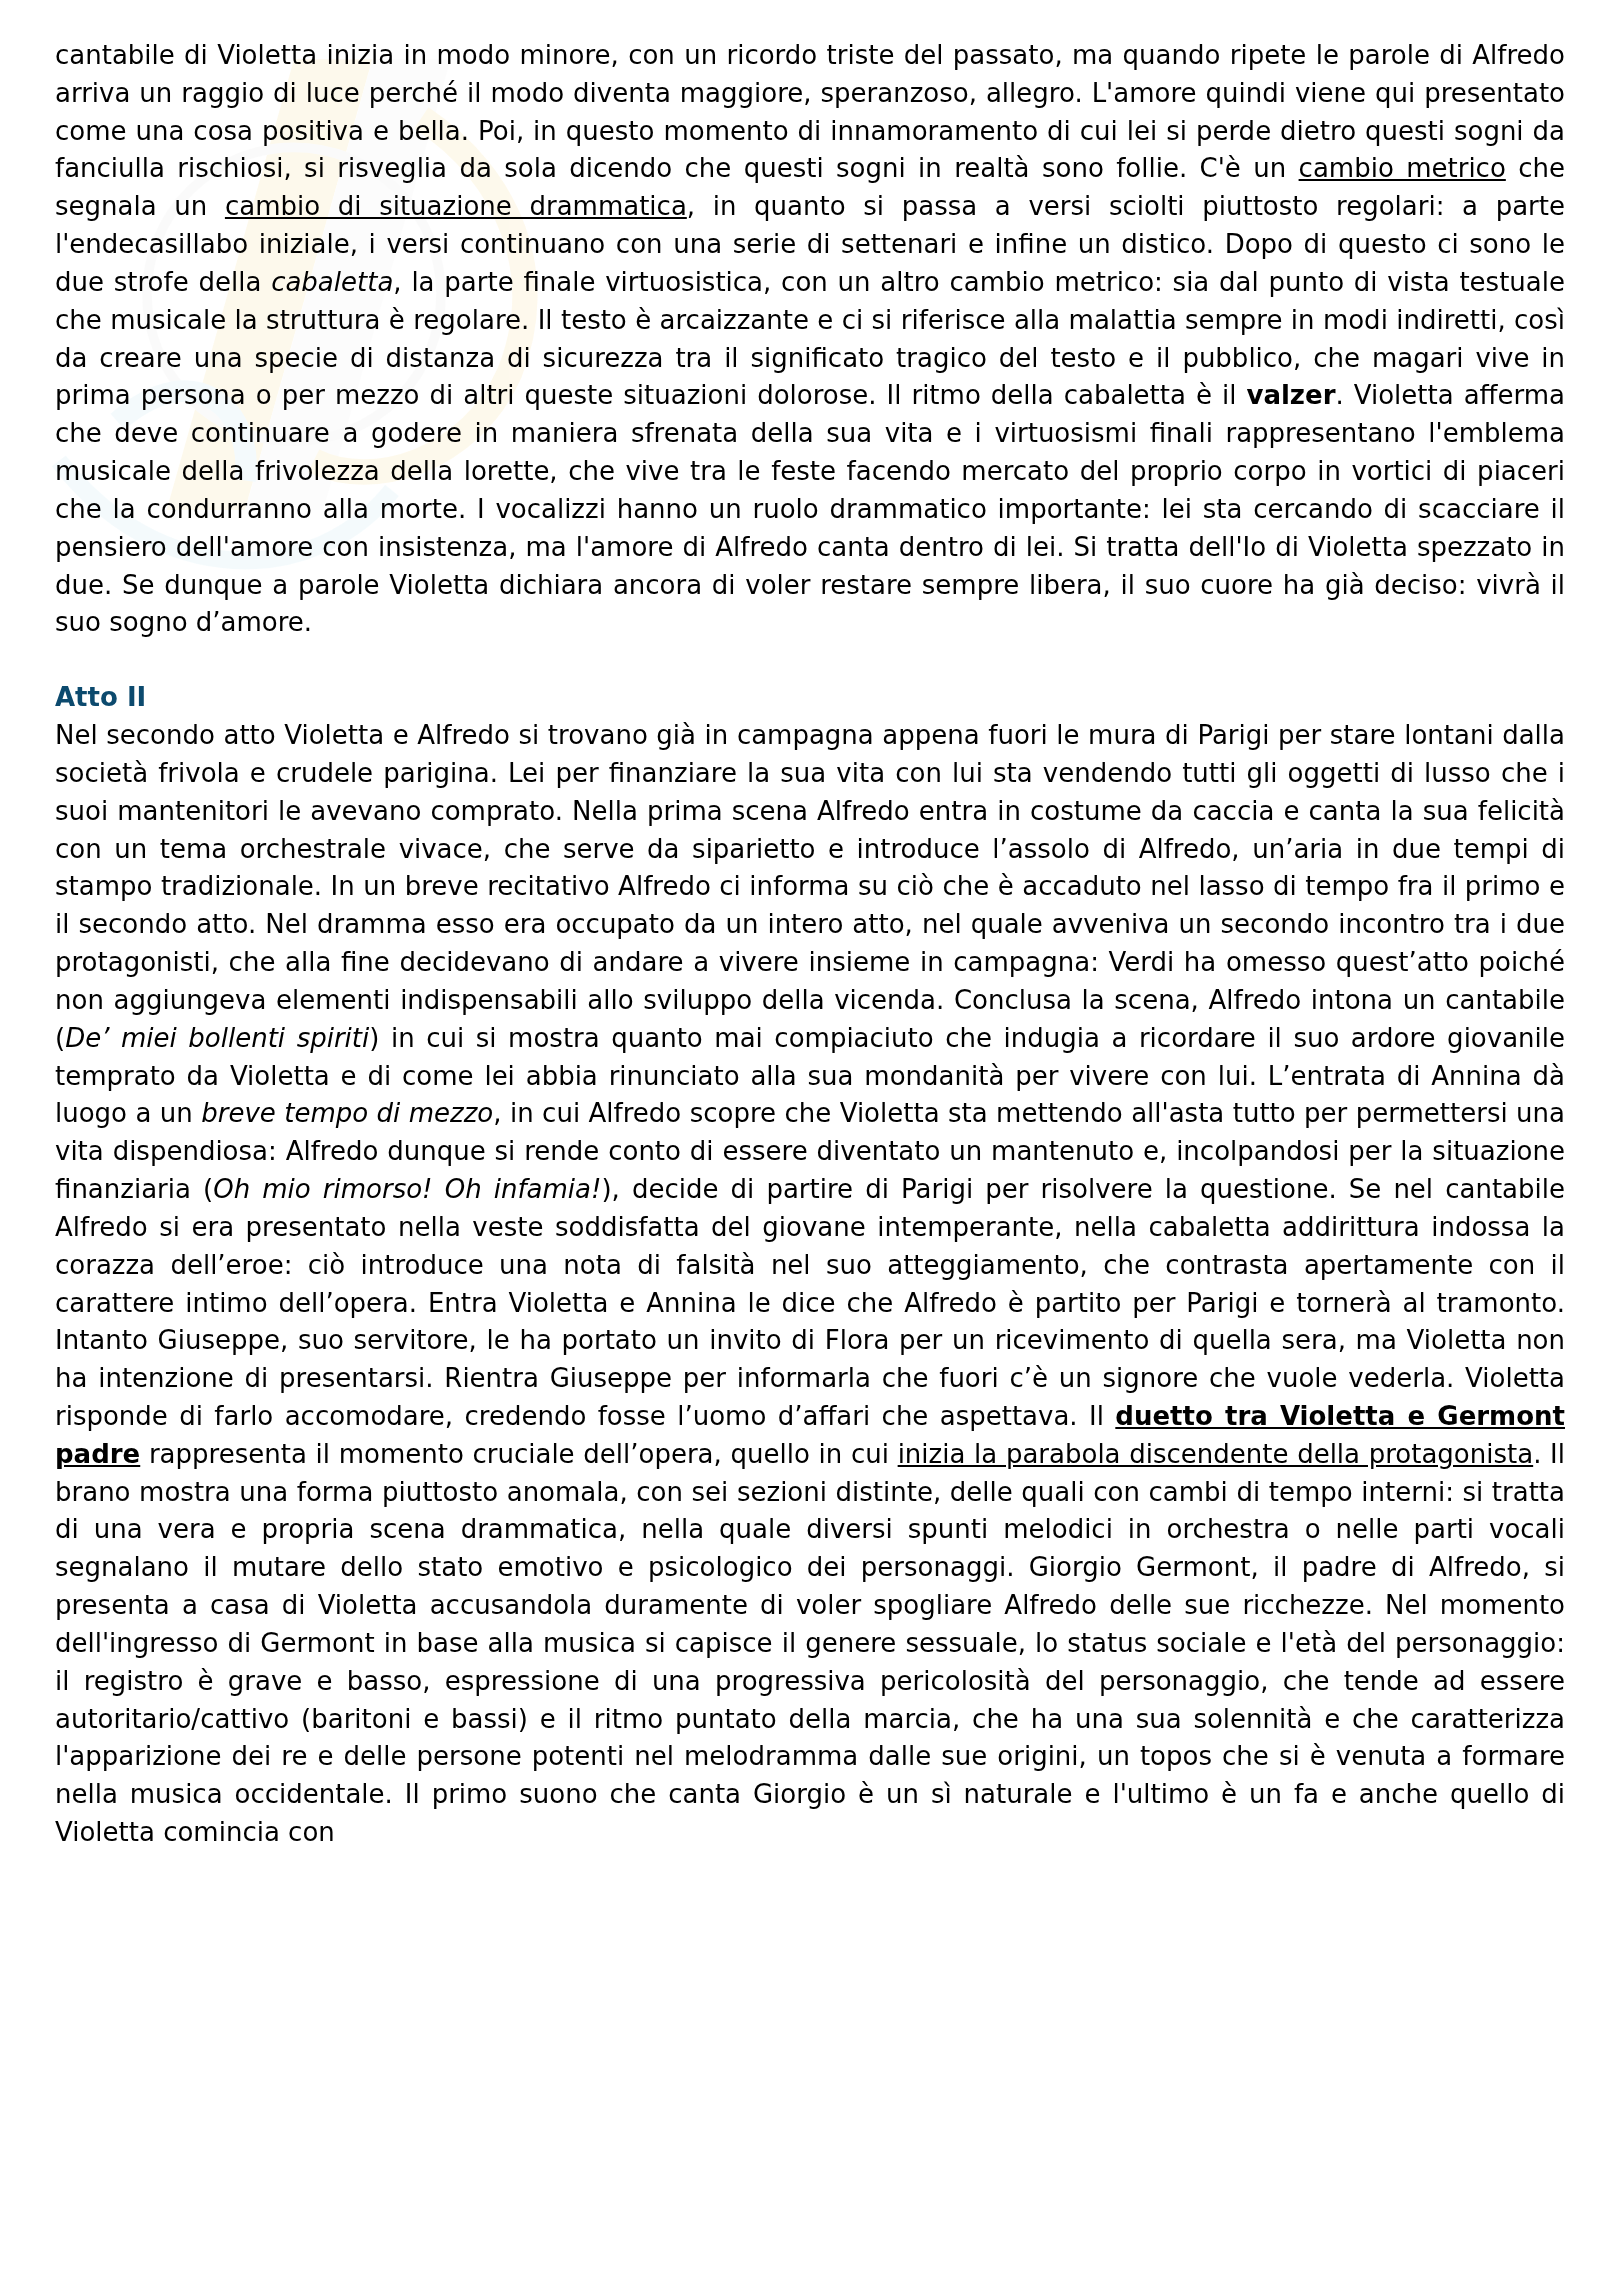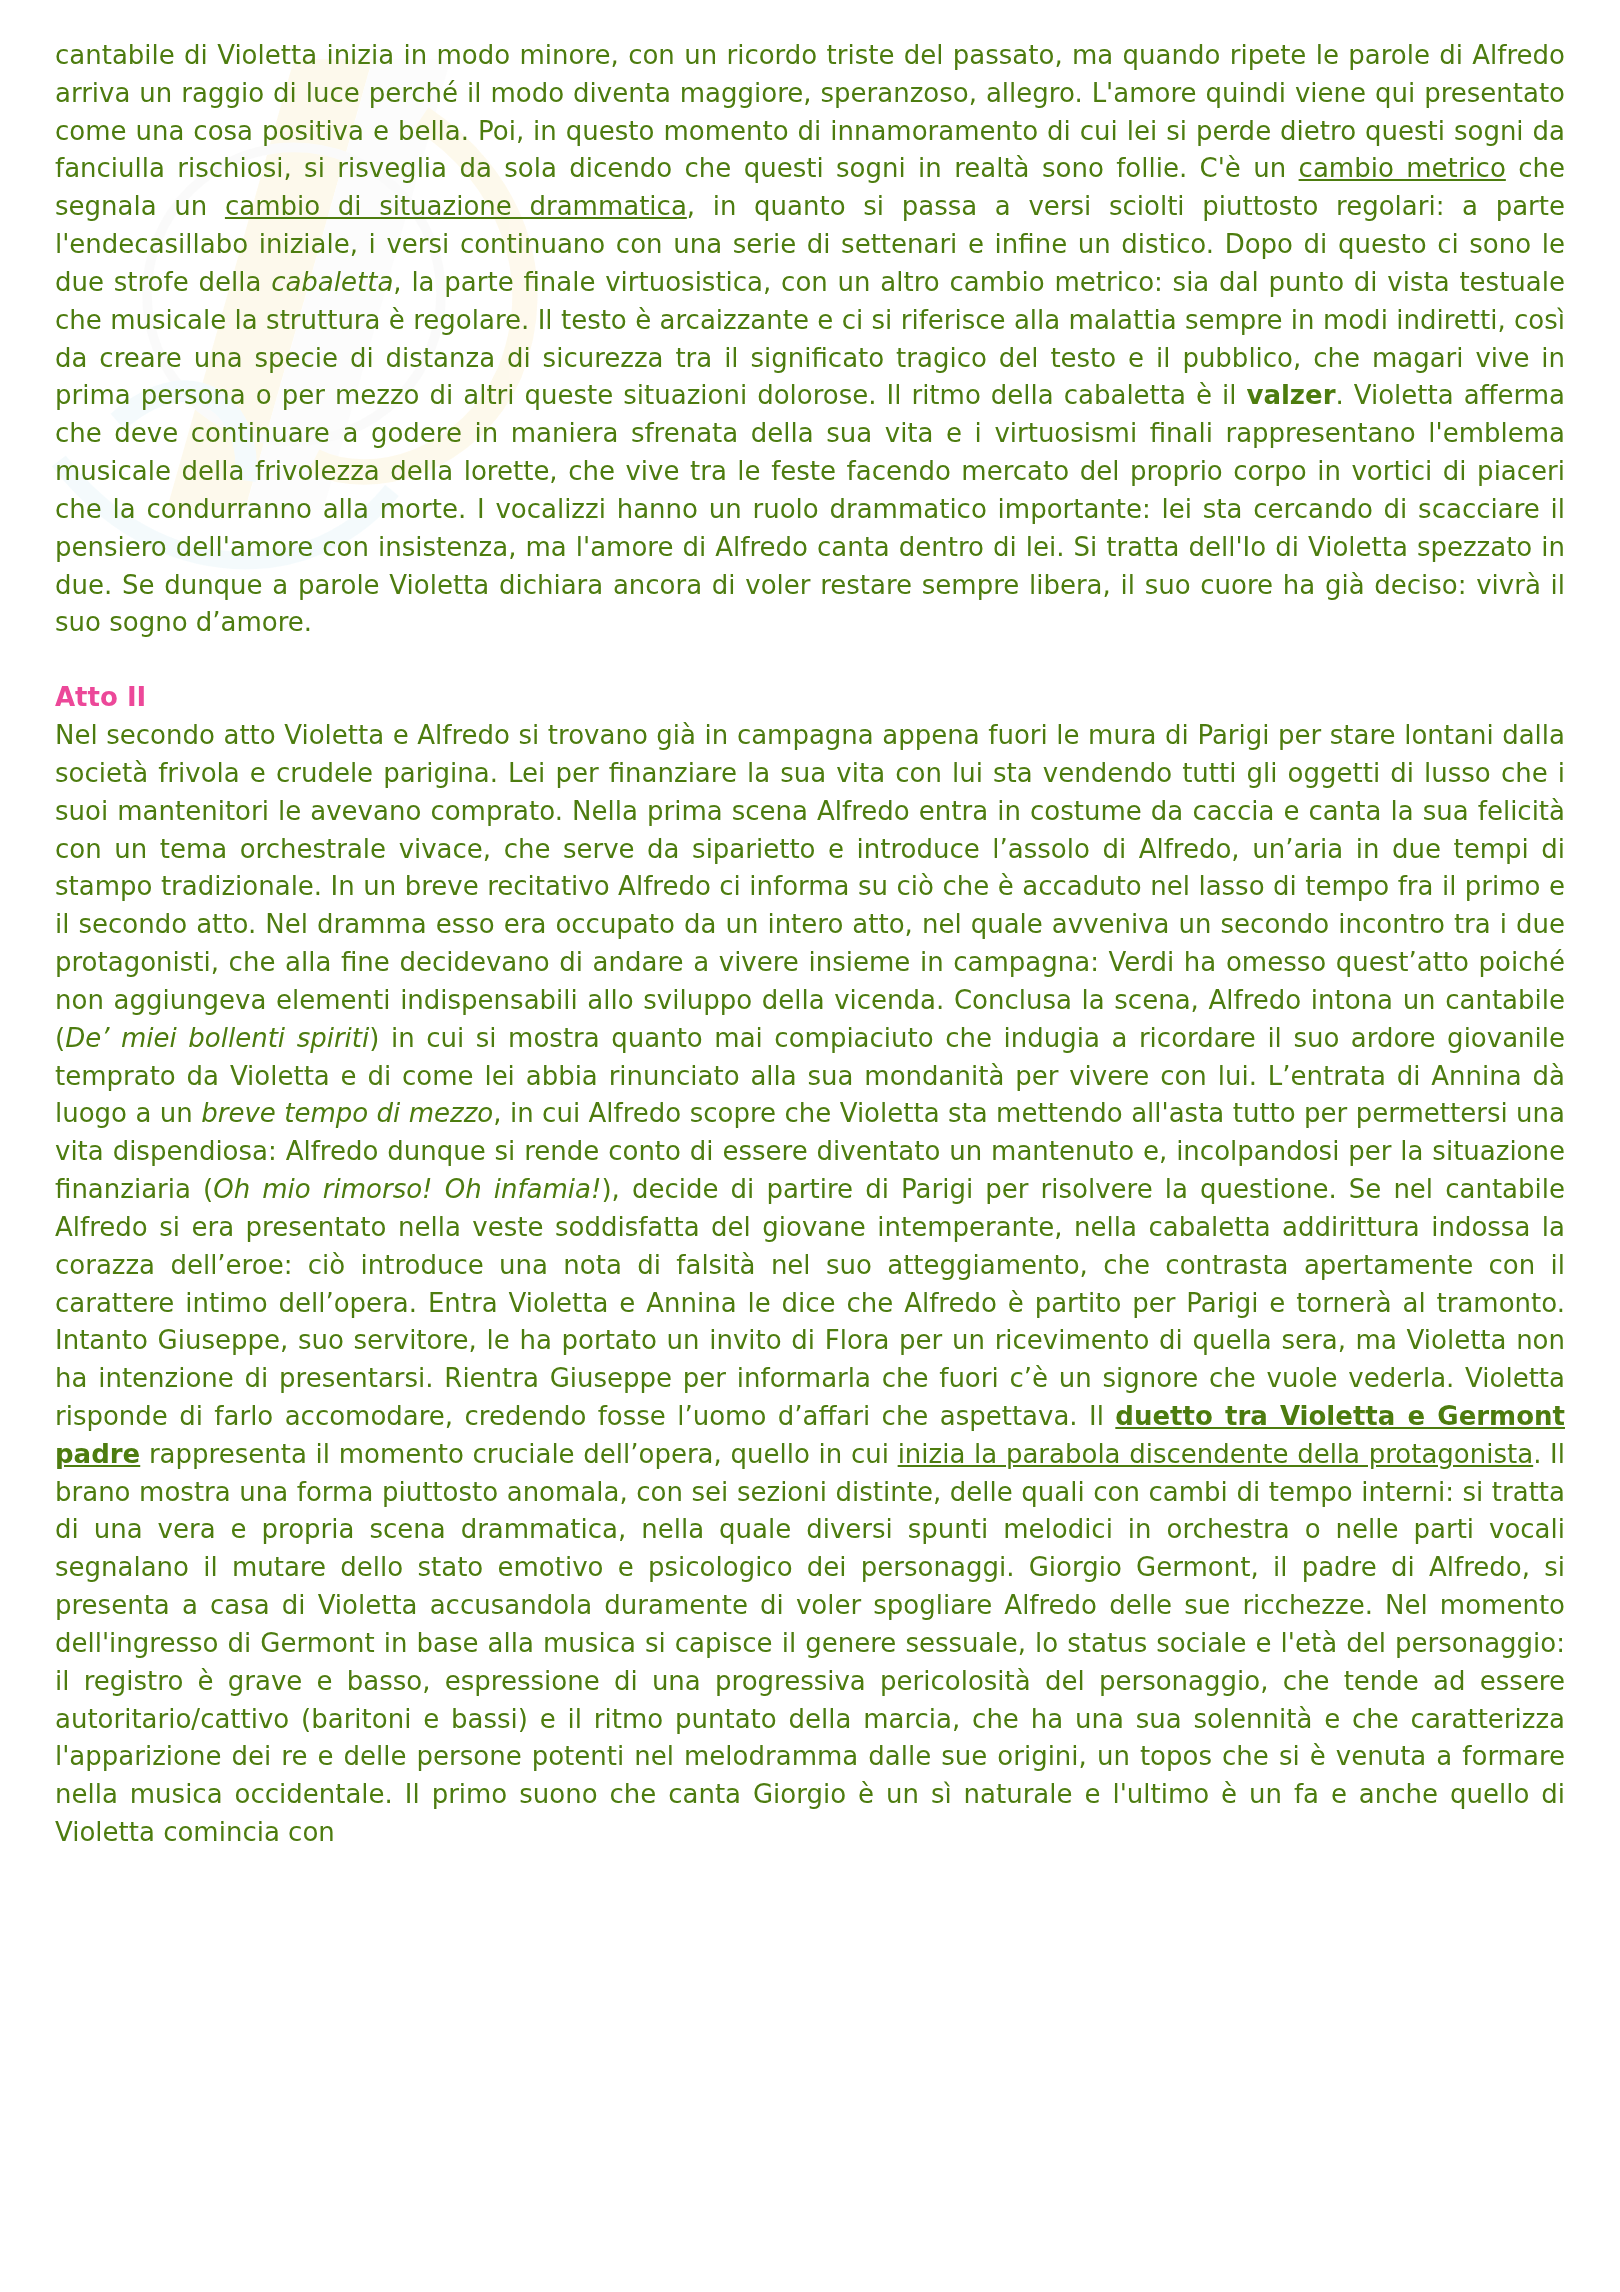--- a/index.html
+++ b/index.html
@@ -31,31 +31,31 @@
   }
   .content {
     position: relative;
     z-index: 2;
   }
   p.para {
     margin: 0 0 0 0;
     font-size: 26px;
     line-height: 1.455;
     text-align: justify;
-    color: #4d7c0f;
+    color: #000000;
     letter-spacing: 0px;
   }
   .gap {
     height: 37px;
   }
   .section-head {
     font-size: 26px;
     font-weight: bold;
     line-height: 1.455;
-    color: #ec4899;
+    color: #0c4a6e;
     margin: 0;
   }
   .it { font-style: italic; }
   .bi { font-style: italic; font-weight: normal; }
   .b { font-weight: bold; }
   .u { text-decoration: underline; }
   .bu { font-weight: bold; text-decoration: underline; }
 </style>
 </head>
 <body>

